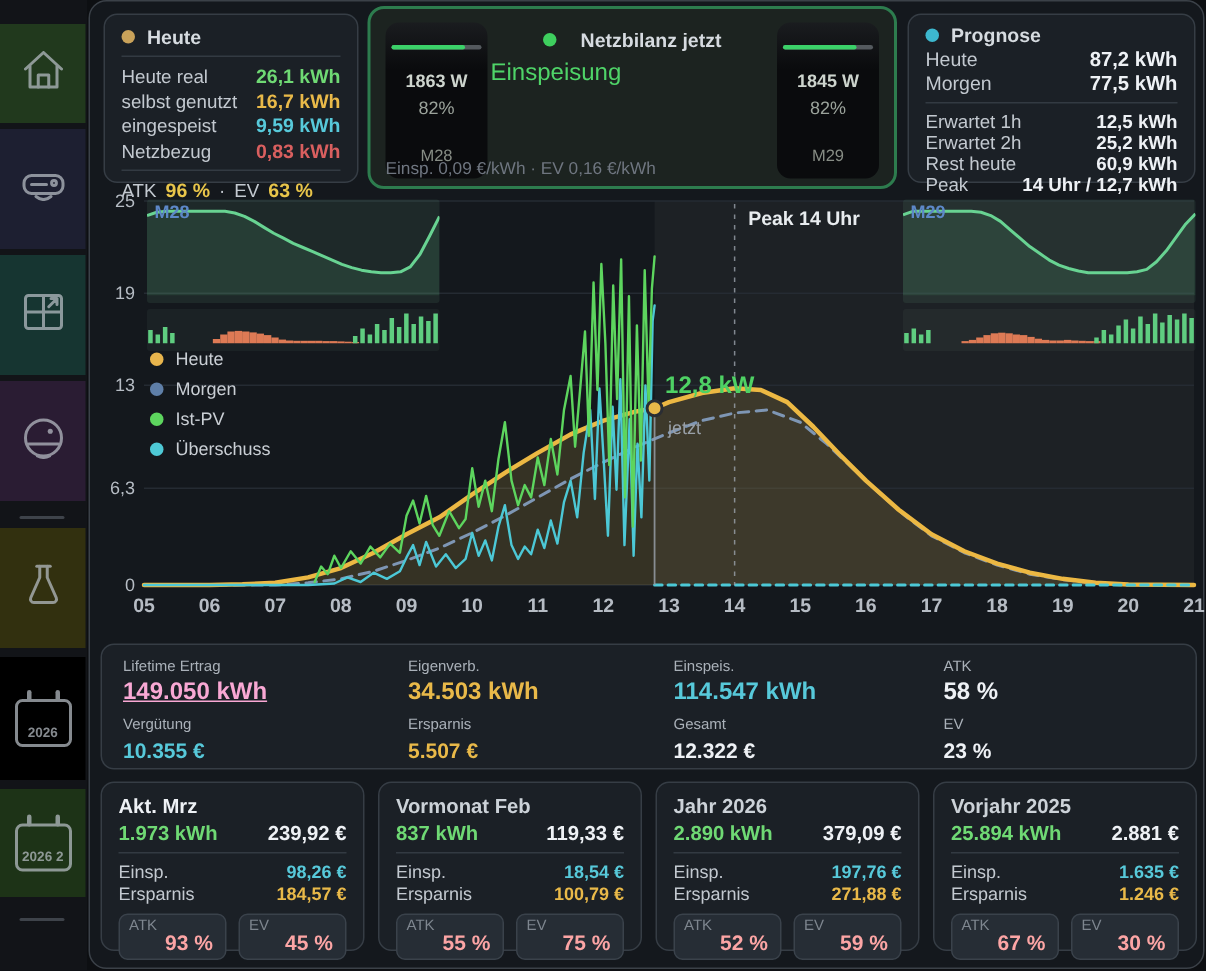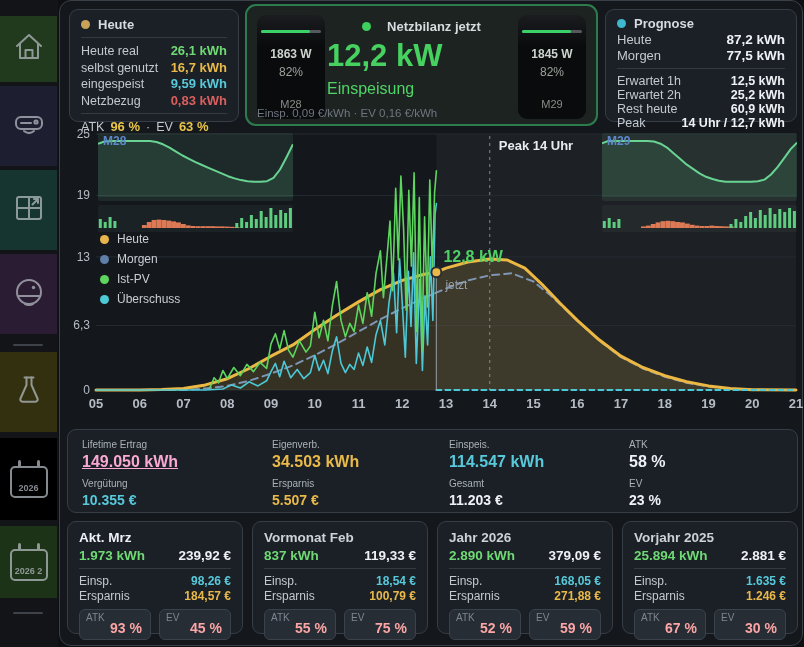--- a/index.html
+++ b/index.html
@@ -208,21 +208,20 @@
         </div>
         <div class="batt-power">1863 W</div>
         <div class="batt-soc">82%</div>
         <div class="batt-name">M28</div>
       </div>
       <div id="netz-center">
         <div class="p-title" id="netz-title">
           <span class="dot" style="background-color: rgb(62, 207, 94);"></span>
           <span>Netzbilanz jetzt</span>
         </div>
-        <div id="netz-value">12,2 kW</div>
         <div id="netz-mode">Einspeisung</div>
         <div id="netz-foot">Einsp. 0,09 €/kWh · EV 0,16 €/kWh</div>
       </div>
       <div class="battery" id="batt-right">
         <div class="batt-track">
           <div class="batt-fill" style="width: 82%;"></div>
         </div>
         <div class="batt-power">1845 W</div>
         <div class="batt-soc">82%</div>
         <div class="batt-name">M29</div>
@@ -427,21 +426,21 @@
       <div class="lt-col" style="left:204px">
         <div class="lt-l">Eigenverb.</div>
         <div class="lt-v1" style="color: rgb(233, 185, 73);">34.503 kWh</div>
         <div class="lt-l">Ersparnis</div>
         <div class="lt-v2" style="color: rgb(233, 185, 73);">5.507 €</div>
       </div>
       <div class="lt-col" style="left:381px">
         <div class="lt-l">Einspeis.</div>
         <div class="lt-v1" style="color: rgb(87, 201, 218);">114.547 kWh</div>
         <div class="lt-l">Gesamt</div>
-        <div class="lt-v2" style="color: rgb(238, 241, 245);">11.203 €</div>
+        <div class="lt-v2" style="color: rgb(238, 241, 245);">12.322 €</div>
       </div>
       <div class="lt-col" style="left:561px">
         <div class="lt-l">ATK</div>
         <div class="lt-v1" style="color: rgb(238, 241, 245);">58 %</div>
         <div class="lt-l">EV</div>
         <div class="lt-v2" style="color: rgb(238, 241, 245);">23 %</div>
       </div>
     </section>
 
     <section class="panel card first" style="left:7px">
@@ -505,21 +504,21 @@
     <section class="panel card" style="left:377px">
       <div class="title">Jahr 2026</div>
       <div class="row">
         <span class="kwh">2.890 kWh</span>
         <span class="total">379,09 €</span>
       </div>
       <div class="hr"></div>
       <div class="sub">
         <div class="row">
             <span class="lbl">Einsp.</span>
-            <span class="val c-cyan">168,05 €</span>
+            <span class="val c-cyan">197,76 €</span>
           </div>
         <div class="row">
             <span class="lbl">Ersparnis</span>
             <span class="val c-orange">271,88 €</span>
           </div>
       </div>
       <div class="mini-row">
         <div class="mini-box">
             <span class="mini-label">ATK</span>
             <span class="mini-value">52 %</span>

